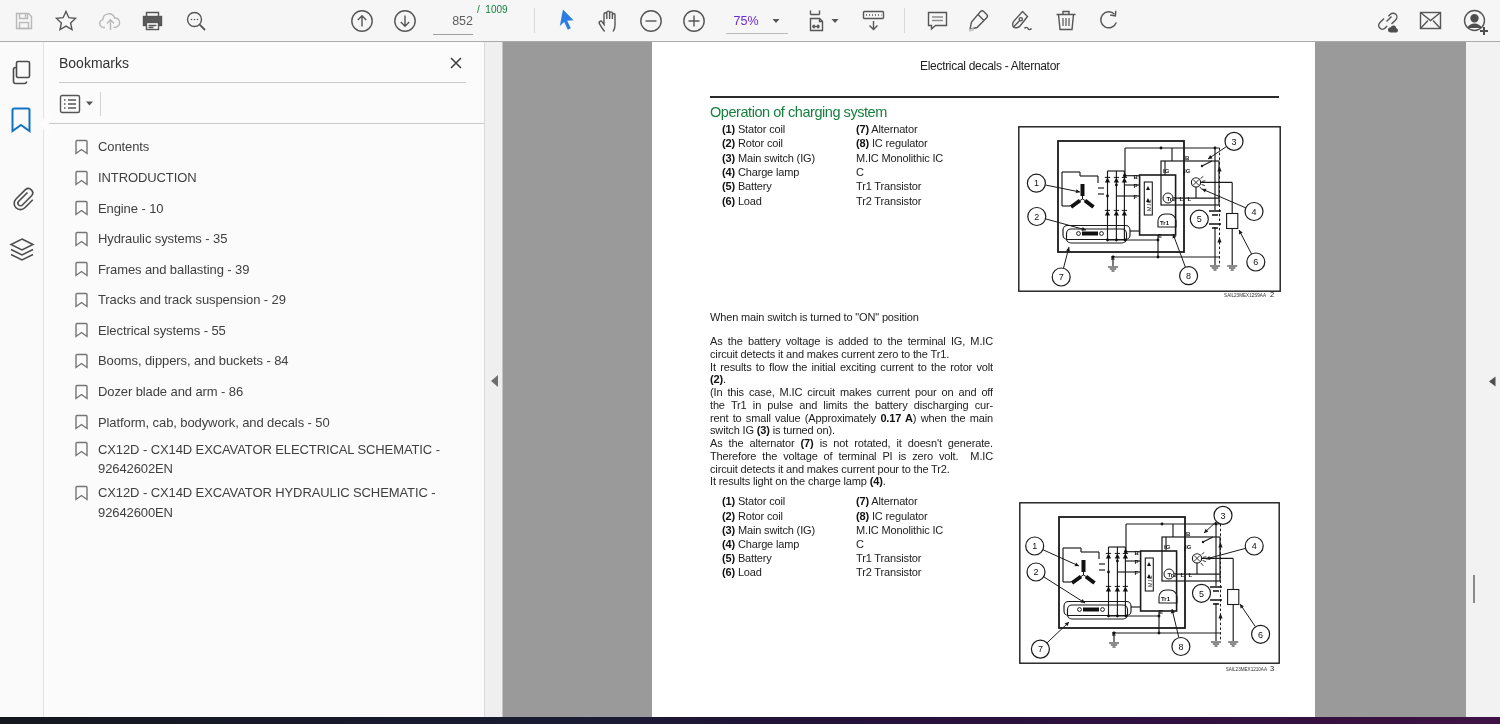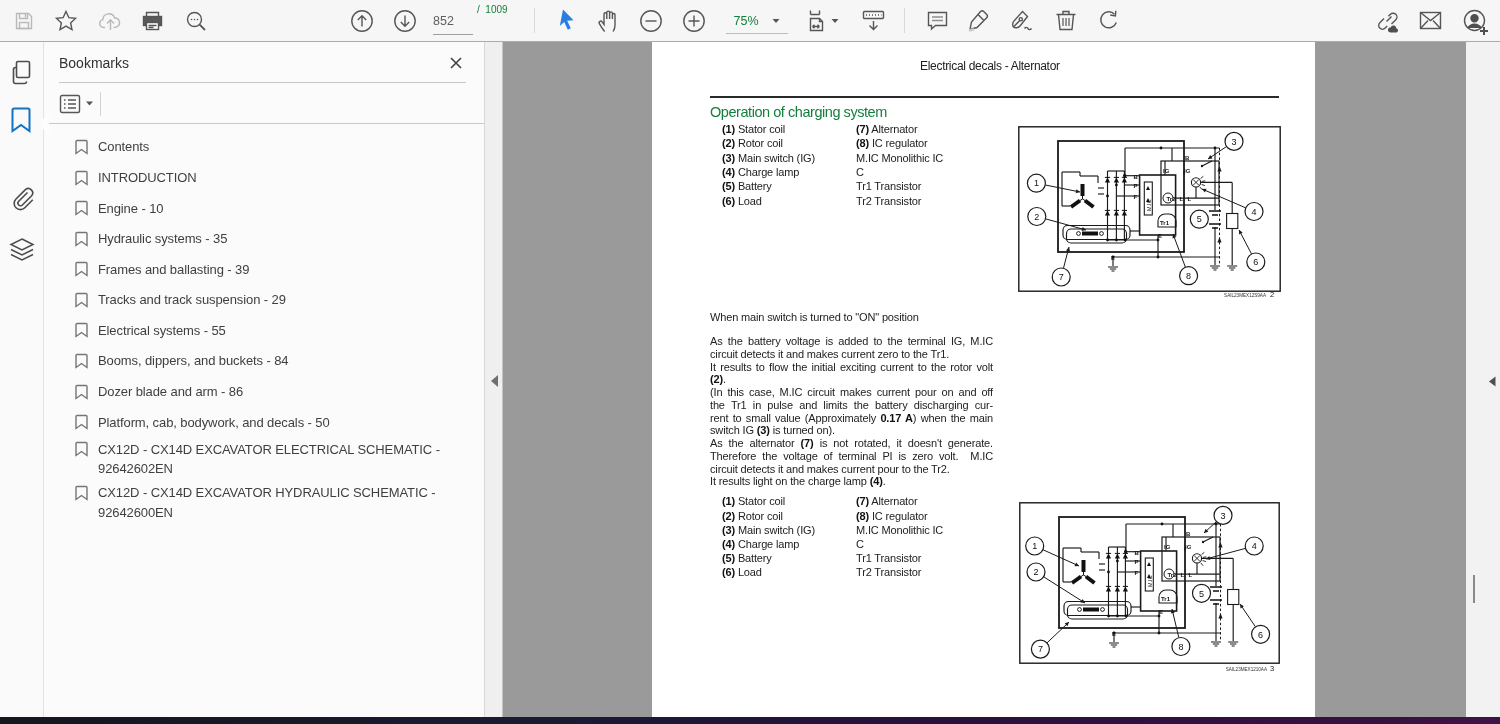--- a/index.html
+++ b/index.html
@@ -66,21 +66,21 @@
         <circle cx="12" cy="12" r="10.2"></circle>
         <path d="M12 17.5v-10M7.8 11l4.2-4.2 4.2 4.2"></path>
       </g>
     </svg>
 <svg style="left:393px;top:9px" width="24" height="24" viewBox="0 0 24 24">
       <g class="ic" stroke-width="1.5">
         <circle cx="12" cy="12" r="10.2"></circle>
         <path d="M12 6.5v10M7.8 13l4.2 4.2 4.2-4.2"></path>
       </g>
     </svg>
-<div class="abs" style="left:433px;top:14px;width:40px;text-align:left;font-size:12.5px;color:#5f5f5f">852</div>
+<div class="abs" style="left:433px;top:14px;width:40px;text-align:right;font-size:12.5px;color:#5f5f5f">852</div>
 <div class="abs" style="left:433px;top:34px;width:40px;height:1px;background:#9f9f9f"></div>
 <div class="abs" style="left:477px;top:4px;font-size:10px;color:#15803d">/&nbsp; 1009</div>
 <div class="vdiv" style="left:534px;top:8px;height:25px"></div>
 <svg style="left:557px;top:8px" width="22" height="26" viewBox="0 0 22 26">
       <path d="M6 1.5l10.5 10.8-6.3.4 3.6 7.6-3 1.4-3.6-7.7-4.4 4z" fill="#2a7de1" stroke="none"></path>
     </svg>
 <svg style="left:596px;top:8px" width="25" height="26" viewBox="0 0 25 26">
       <g class="ic" stroke-width="1.3">
         <path d="M8.6 23.5c-1.9-2.3-3.8-5.2-5.2-7.9-.5-1-.2-1.9.6-2.3.8-.4 1.7-.1 2.3.8l1.7 2.4V6.3c0-.8.6-1.5 1.4-1.5s1.4.7 1.4 1.5v4.7V4.6c0-.8.6-1.5 1.4-1.5s1.4.7 1.4 1.5V11 5.4c0-.8.6-1.5 1.4-1.5s1.4.7 1.4 1.5V11 7c0-.8.6-1.5 1.4-1.5S19 6.2 19 7v10.2c0 2.4-.7 4.3-1.9 6.3"></path>
       </g>
@@ -90,21 +90,21 @@
         <circle cx="12" cy="12" r="10.2"></circle>
         <path d="M6.5 12h11"></path>
       </g>
     </svg>
 <svg style="left:682px;top:9px" width="24" height="24" viewBox="0 0 24 24">
       <g class="ic" stroke-width="1.5">
         <circle cx="12" cy="12" r="10.2"></circle>
         <path d="M6.5 12h11M12 6.5v11"></path>
       </g>
     </svg>
-<div class="abs" style="left:726px;top:14px;width:40px;text-align:center;font-size:12.5px;color:#15803d">75%</div>
+<div class="abs" style="left:726px;top:14px;width:40px;text-align:center;font-size:12.5px;color:#6d28d9">75%</div>
 <div class="abs" style="left:726px;top:33px;width:62px;height:1px;background:#bdbdbd"></div>
 <svg style="left:771px;top:17px" width="10" height="8" viewBox="0 0 10 8">
       <path d="M1.5 2l3.5 4 3.5-4z" fill="#555" stroke="none"></path>
     </svg>
 <svg style="left:806px;top:8px" width="24" height="26" viewBox="0 0 24 26">
       <g class="ic" stroke-width="1.3">
         <path d="M4.5 2.5v4M4.5 6.5h9M13.5 2.5v4"></path>
         <path d="M4.5 10.5h9l3 3v9h-12z"></path>
         <path d="M13.5 10.5v3h3"></path>
         <path d="M6.5 18.5h7M6.5 18.5l2-1.7M6.5 18.5l2 1.7M13.5 18.5l-2-1.7M13.5 18.5l-2 1.7"></path>

